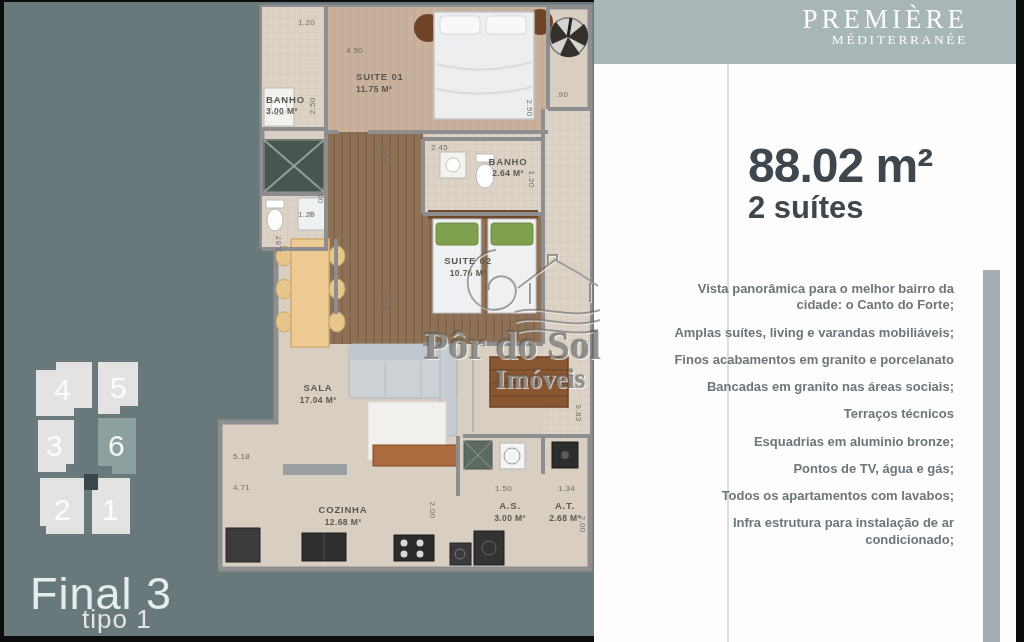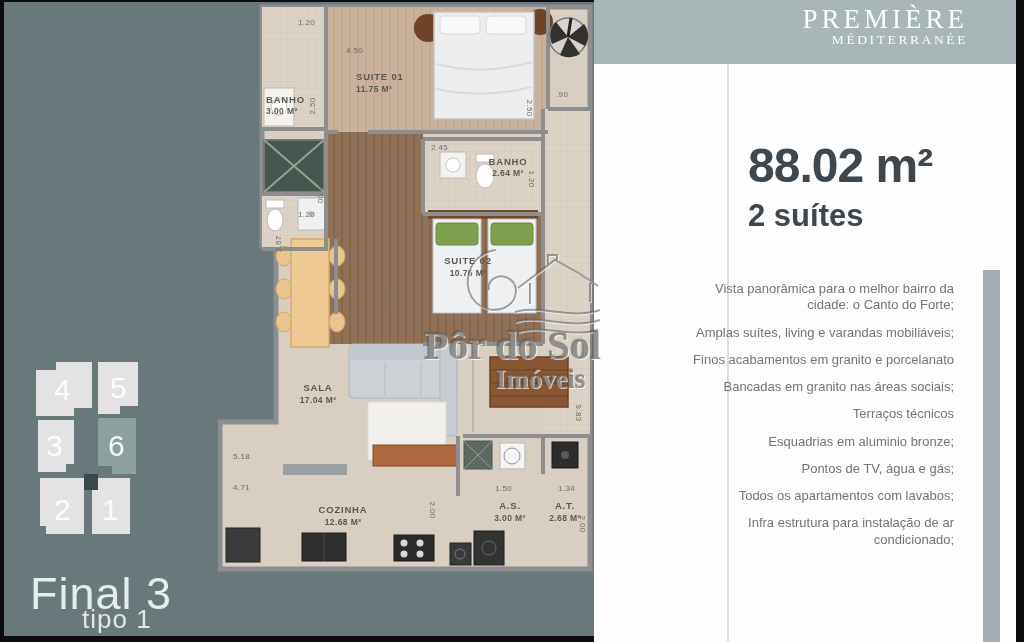--- a/index.html
+++ b/index.html
@@ -28,24 +28,24 @@
   
   .right-panel{position:absolute;left:594px;top:0;width:422px;height:642px;background:#fdfdfd;}
   .band{position:absolute;left:0;top:0;width:422px;height:64px;background:var(--band,#a9b6b8);}
   .brand{position:absolute;right:48px;top:5px;text-align:right;color:#fbfcfc;
          font-family:"Liberation Serif",serif;}
   .brand-1{font-size:27px;letter-spacing:4px;line-height:1.05;}
   .brand-2{font-size:13.5px;letter-spacing:2.6px;line-height:1.1;}
   .v-divider{position:absolute;left:133px;top:64px;width:2px;height:578px;background:#d9dede;}
   .headline{position:absolute;left:154px;top:100px;color:var(--headline,#3e474e);}
   .headline-area{font-size:48px;font-weight:bold;letter-spacing:-1px;line-height:1;margin-top:42px;}
-  .headline-suites{font-size:31px;font-weight:bold;margin-top:8px;letter-spacing:0;}
+  .headline-suites{font-size:31px;font-weight:bold;margin-top:0;letter-spacing:0;}
   .features{position:absolute;right:62px;top:281px;width:280px;display:flex;flex-direction:column;
             align-items:flex-end;gap:11px;text-align:right;}
-  .feature{font-size:13px;line-height:1.25;font-weight:normal;color:var(--feature-text,#6d777b);}
+  .feature{font-size:13px;line-height:1.25;font-weight:bold;color:var(--feature-text,#6d777b);}
   .gray-bar{position:absolute;right:16px;top:270px;width:17px;height:372px;background:var(--side-bar,#a3aeb1);}
 </style>
 </head>
 <body>
 
 <div class="stage">
 
   <div class="left-panel">
     <svg class="keyplan" width="160" height="180" viewBox="0 0 160 180">
       <polygon class="unit" points="10,10 30,10 30,2 66,2 66,48 48,48 48,56 10,56"></polygon>

